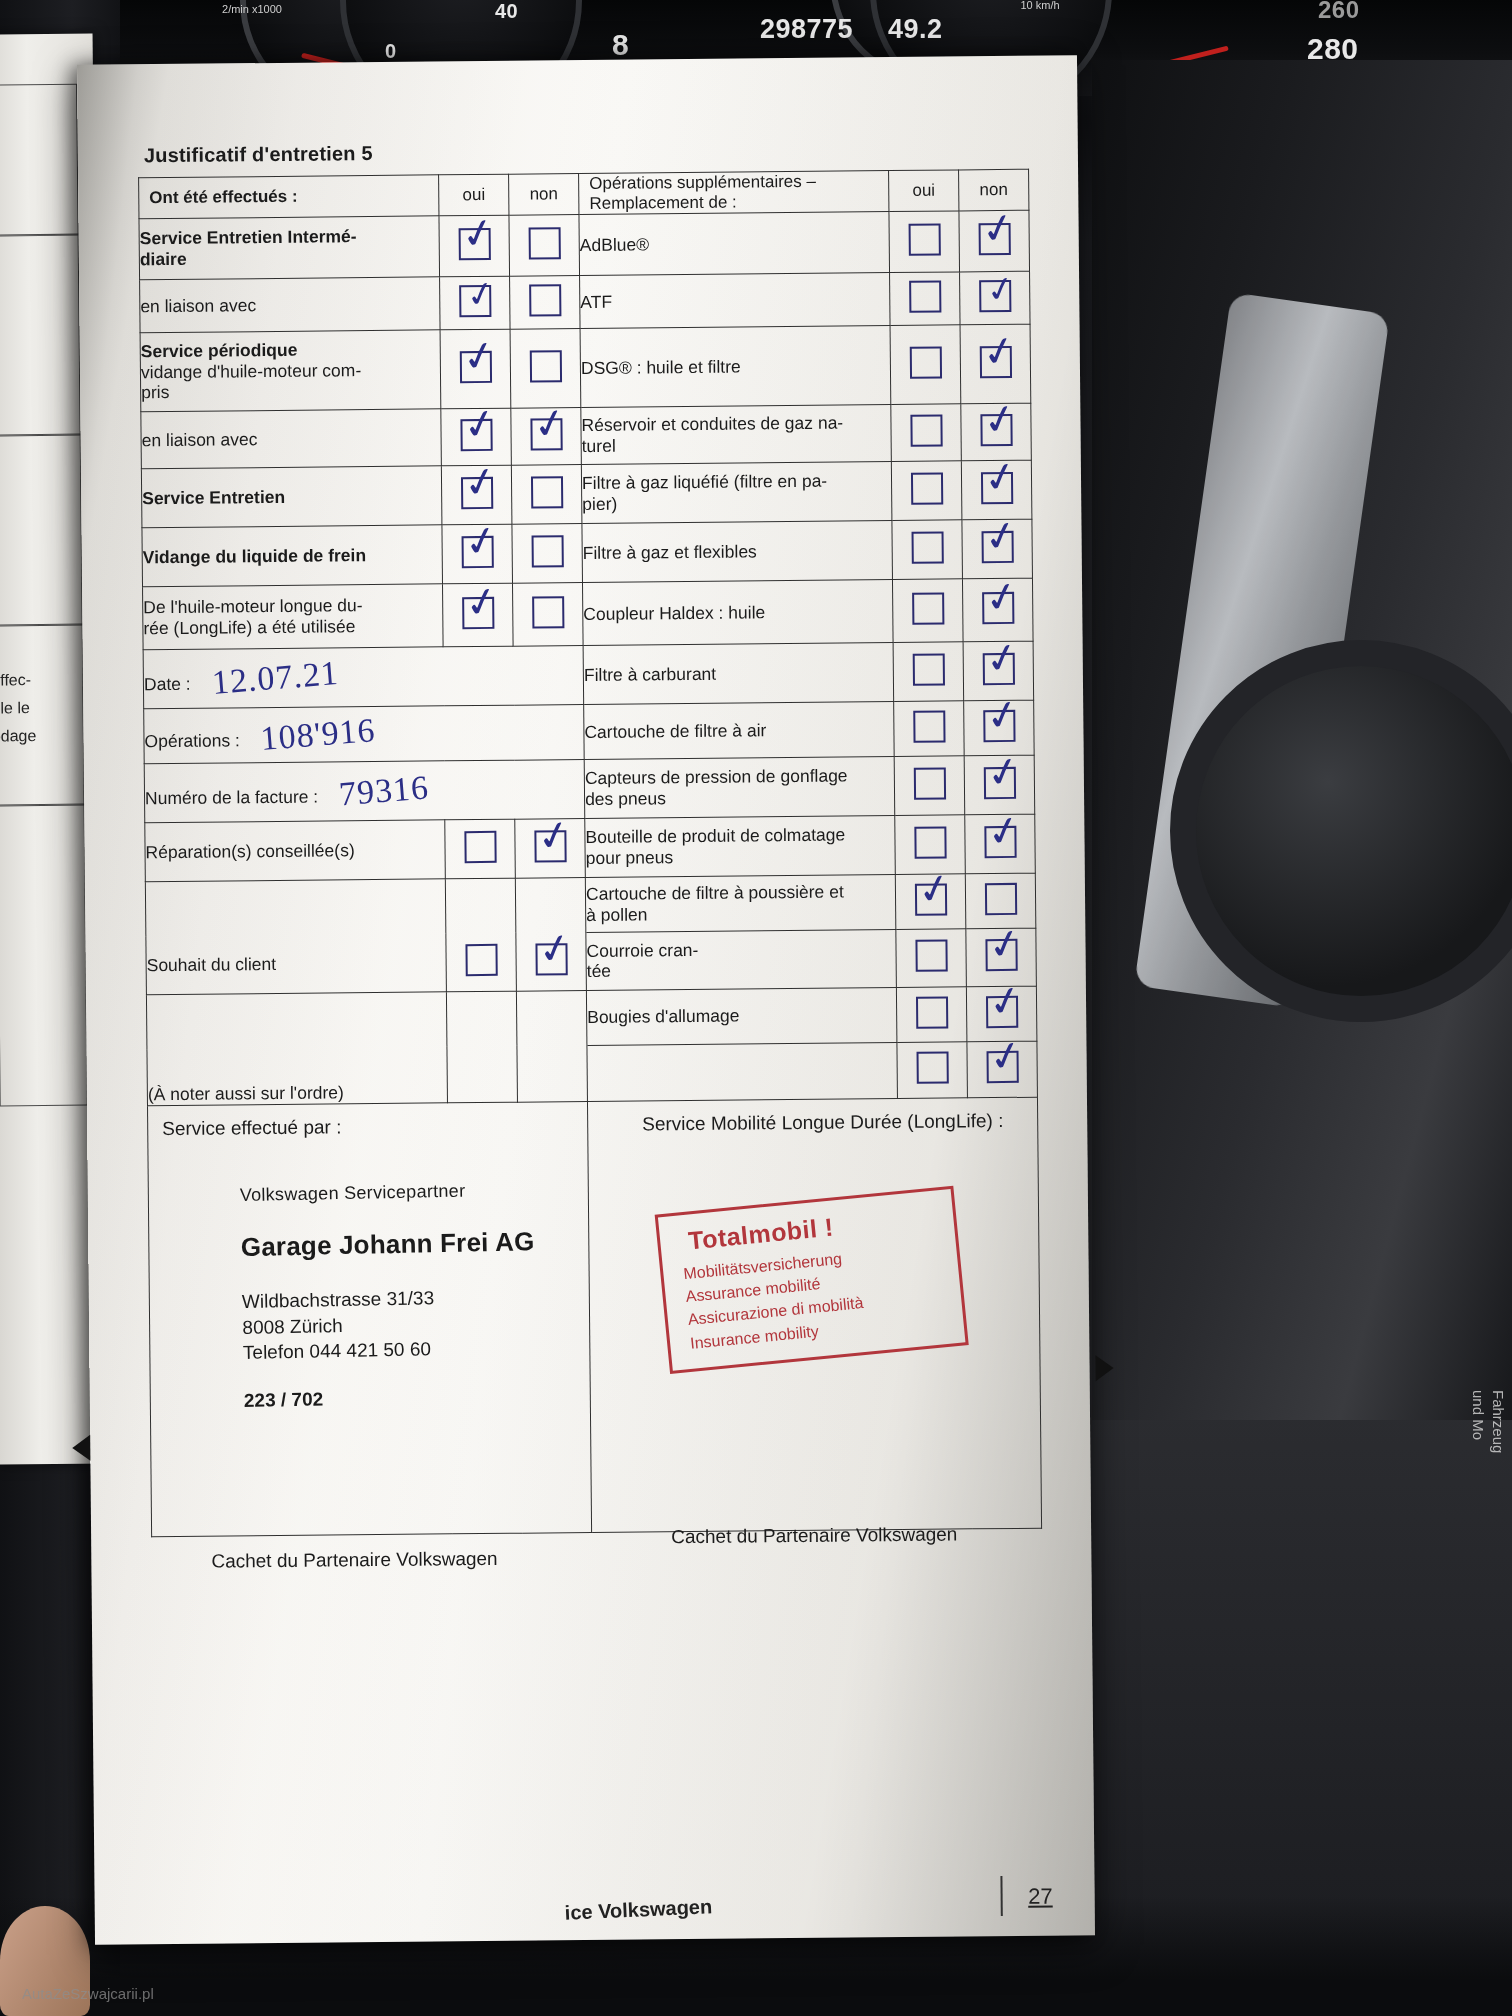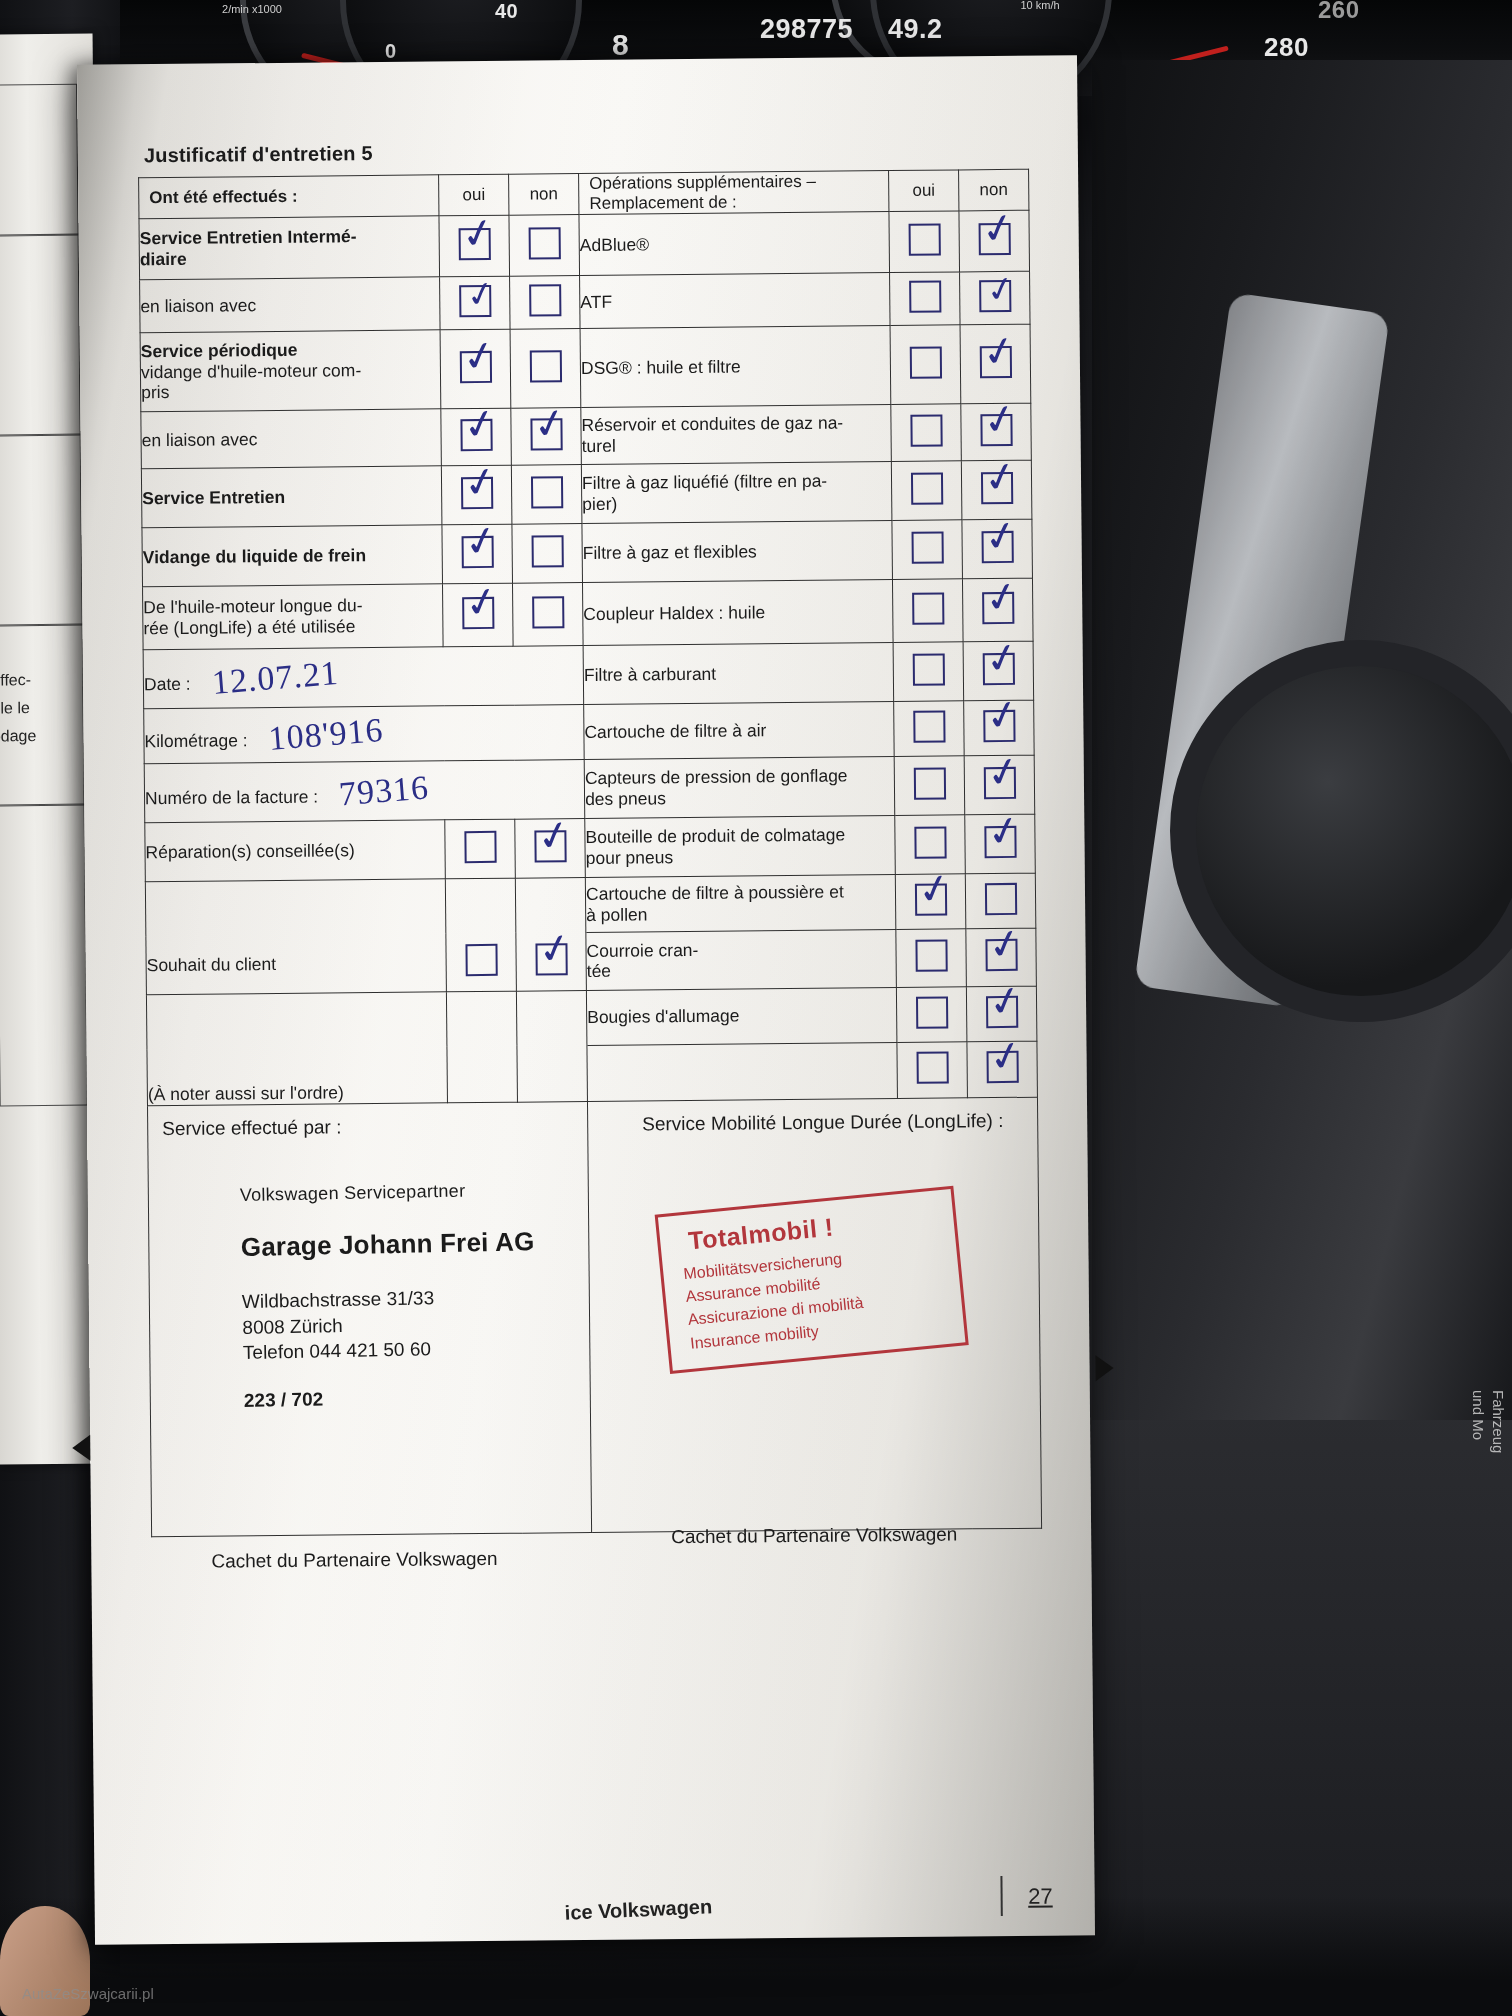--- a/index.html
+++ b/index.html
@@ -114,21 +114,21 @@
   <div class="gauge-small" style="left:222px;top:4px;width:60px;">2/min
 x1000</div>
   <div class="gauge-text" style="left:385px;top:40px;font-size:20px;">0</div>
   <div class="gauge-text" style="left:495px;top:0px;font-size:20px;">40</div>
   <div class="gauge-text" style="left:612px;top:28px;font-size:30px;">8</div>
 
   <div class="gauge-text" style="left:760px;top:14px;font-size:27px;">298775</div>
   <div class="gauge-text" style="left:888px;top:14px;font-size:27px;">49.2</div>
   <div class="gauge-small" style="left:1010px;top:0;width:60px;">10
 km/h</div>
-  <div class="gauge-text" style="left:1264px;top:32px;font-size:26px;">280</div>
+  <div class="gauge-text" style="left:1307px;top:32px;font-size:30px;">280</div>
   <div class="gauge-text" style="left:1318px;top:-4px;font-size:24px;color:#9a9a9a;">260</div>
   <div class="gauge-small" style="left:1430px;top:136px;width:80px;color:#9d9d9d;font-size:13px;">D / SET</div>
 
   <div class="console-right"></div>
   <div class="trim-strip"></div>
   <div class="wheel"></div>
   <div class="console-left"></div>
   <div class="bottom-dark"></div>
   <div class="finger"></div>
 
@@ -250,21 +250,21 @@
           <span>Date :</span>
           <span class="hand" style="margin-left:16px;">12.07.21</span>
         </td>
         <td class="lbl">Filtre à carburant</td>
         <td class="cellchk"><span class="box"></span></td>
         <td class="cellchk"><span class="box"><span class="tick">✓</span></span></td>
       </tr>
 
       <tr>
         <td class="lbl" colspan="3" style="height:54px;">
-          <span>Kilométrage :</span>
+          <span>Opérations :</span>
           <span class="hand" style="margin-left:16px;">108'916</span>
         </td>
         <td class="lbl">Cartouche de filtre à air</td>
         <td class="cellchk"><span class="box"></span></td>
         <td class="cellchk"><span class="box"><span class="tick">✓</span></span></td>
       </tr>
 
       <tr>
         <td class="lbl" colspan="3" style="height:58px;">
           <span>Numéro de la facture :</span>

